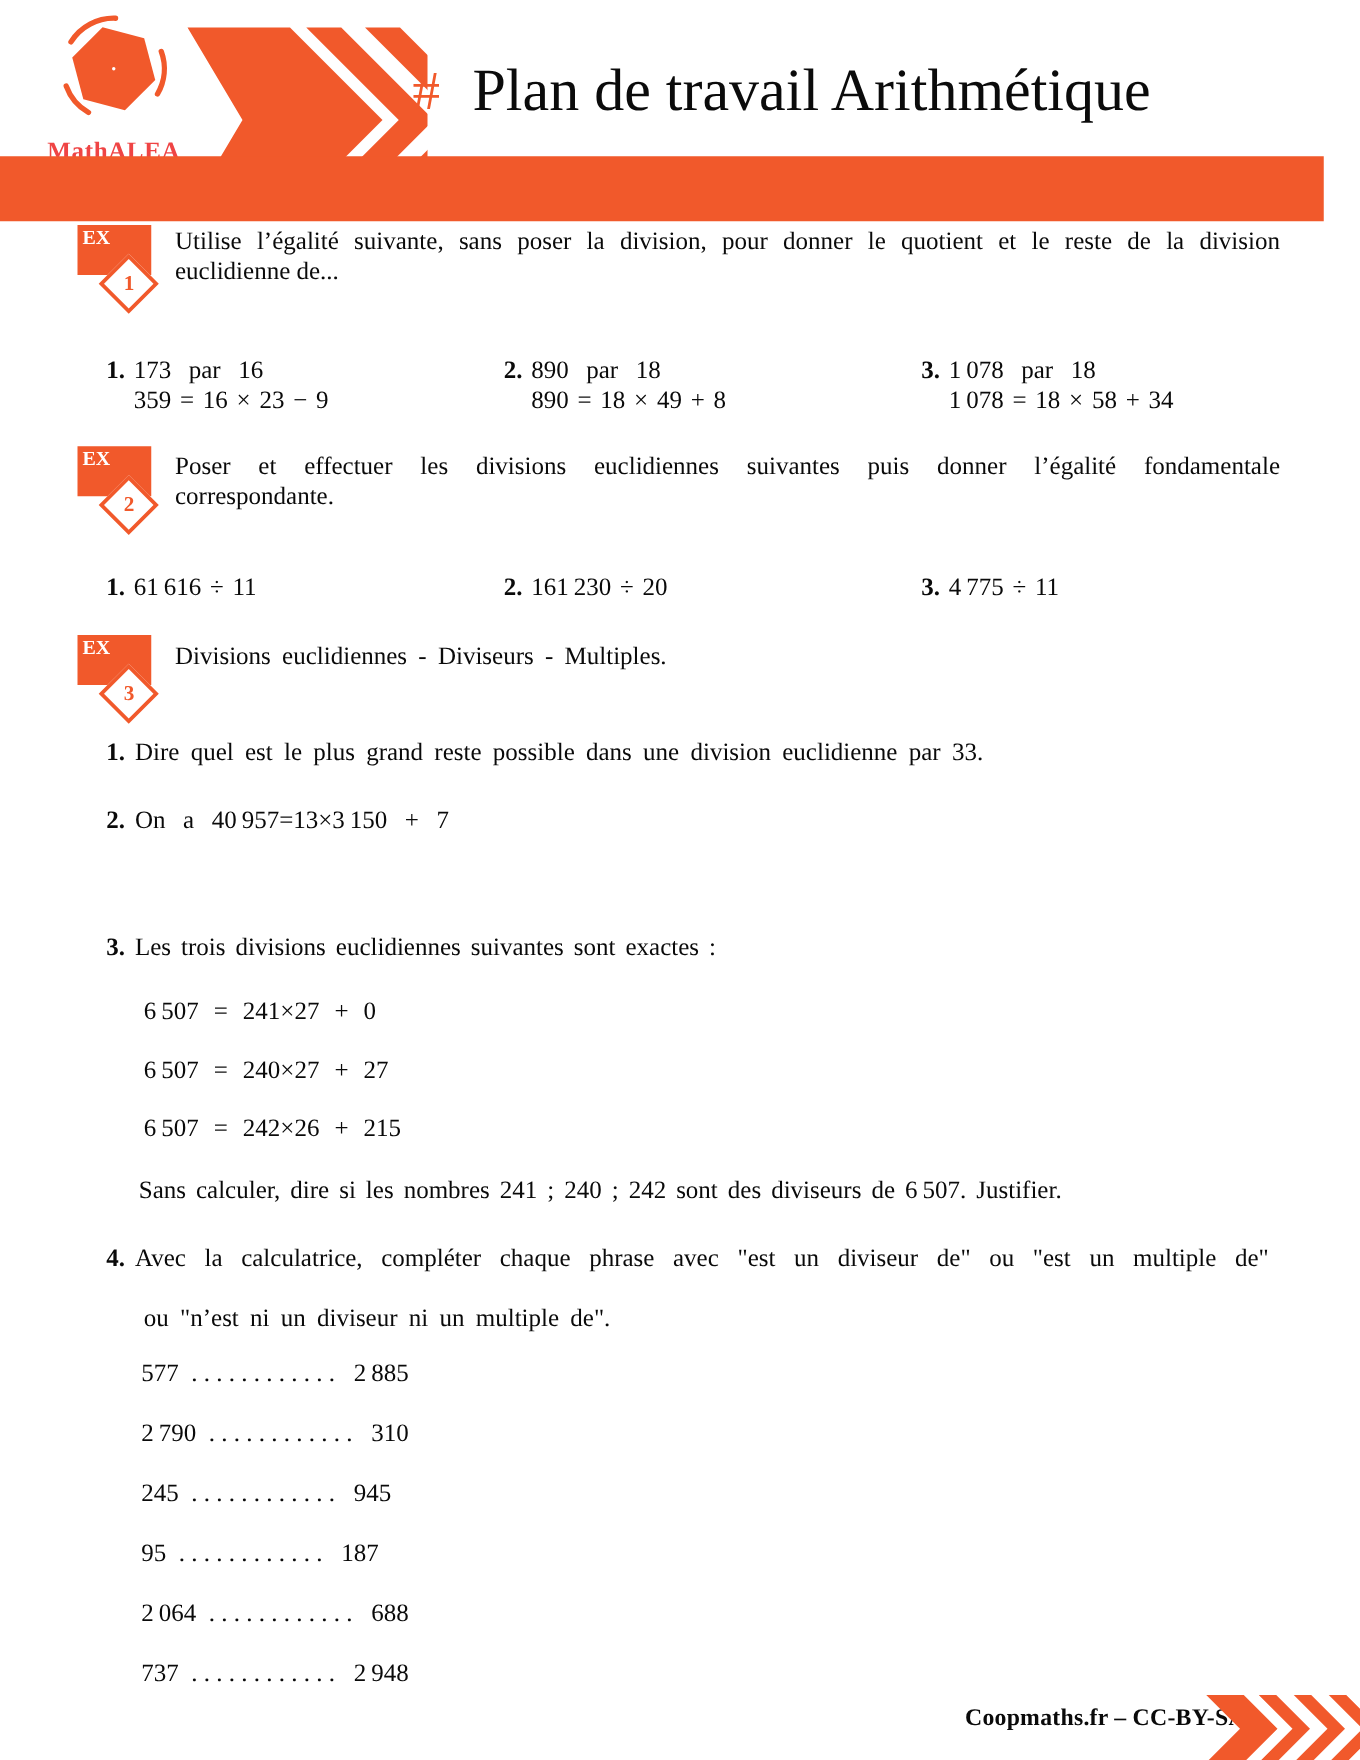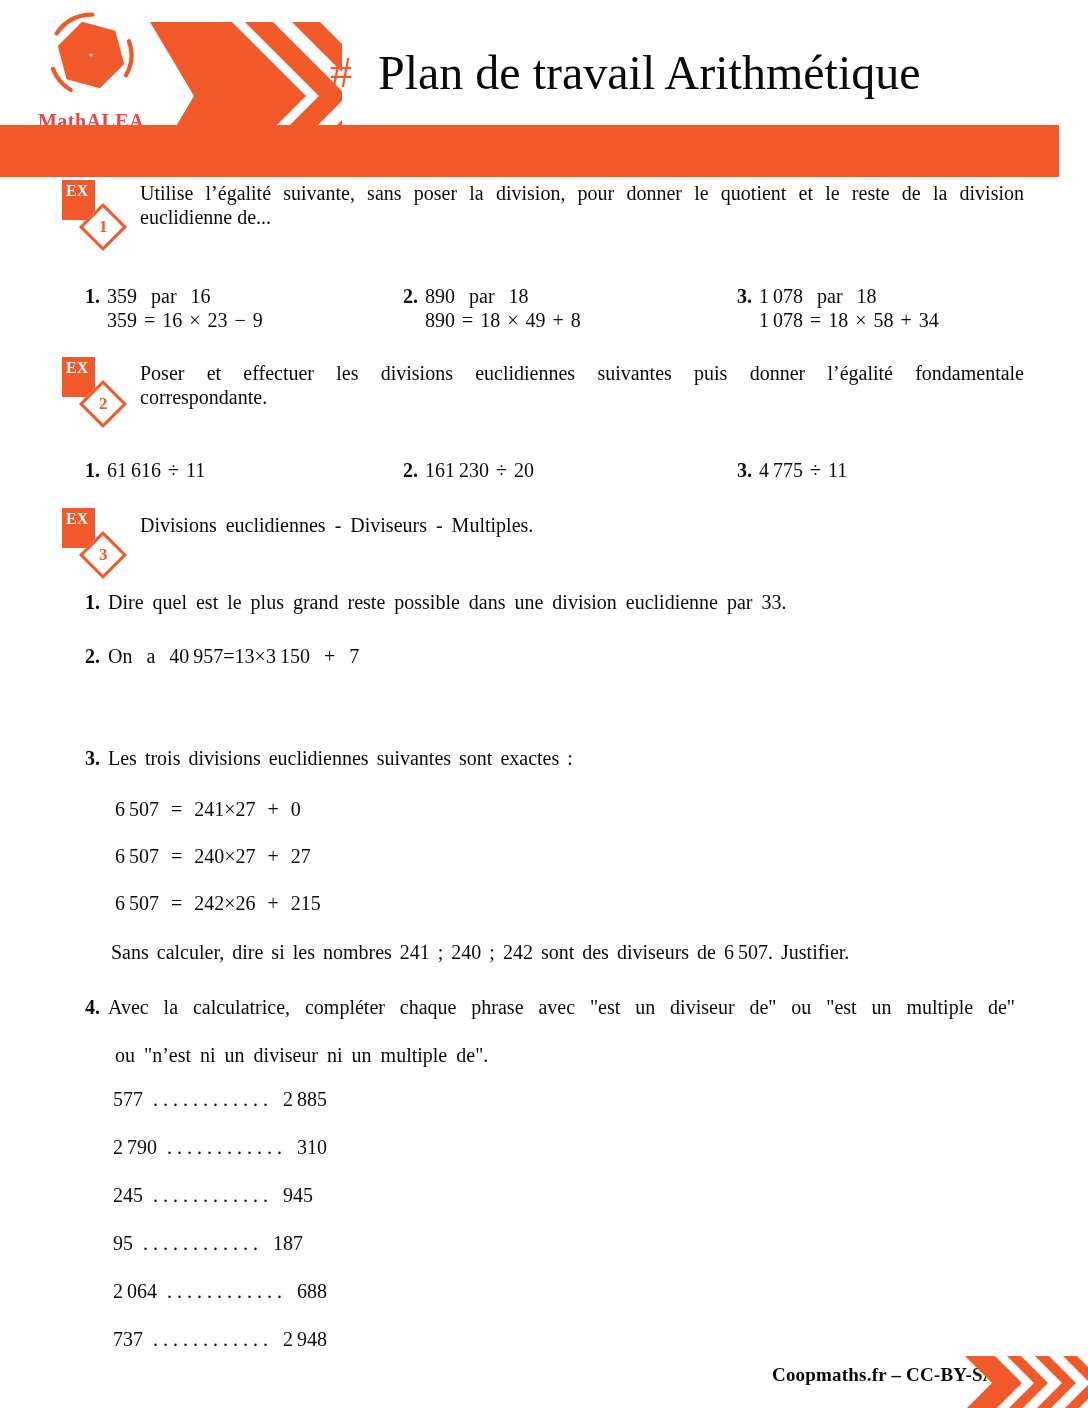--- a/index.html
+++ b/index.html
@@ -13,21 +13,21 @@
   .logo-svg{display:block;margin:0 auto;}
   .logo-text{position:absolute;left:0;top:98px;width:134px;text-align:center;
              font-size:20px;font-weight:bold;letter-spacing:.5px;color:#ef4444;}
   .hdr-chev{left:142px;top:16px;}
   .banner{left:0;top:125px;width:1059px;height:52px;background:var(--accent);}
   .hash{left:330px;top:42px;font-size:44px;line-height:62px;color:var(--accent);}
   .title{left:378px;top:42px;font-size:48px;line-height:62px;color:#0b0b0b;white-space:nowrap;}
 
   
   .ex-badge{width:72px;height:76px;}
-  .ex-sq{position:absolute;left:0;top:0;width:33px;height:40px;background:var(--accent);
+  .ex-sq{position:absolute;left:0;top:0;width:59px;height:40px;background:var(--accent);
          color:#fff;font-weight:bold;font-size:16px;padding:2px 0 0 4px;box-sizing:border-box;}
   .ex-diamond{position:absolute;left:24px;top:30px;width:28px;height:28px;background:#fff;
               border:3px solid var(--accent);transform:rotate(45deg);
               display:flex;align-items:center;justify-content:center;}
   .ex-n{transform:rotate(-45deg);color:var(--accent);font-weight:bold;font-size:17px;}
 
   
   .stmt{width:884px;font-size:20px;line-height:24px;}
   .jl{text-align:justify;text-align-last:justify;}
   .item{display:flex;gap:7px;font-size:20px;line-height:24px;white-space:nowrap;}
@@ -84,21 +84,21 @@
     </div>
   </div>
   <div class="abs stmt" style="left:140px;top:181px">
     <div class="jl">Utilise l’égalité suivante, sans poser la division, pour donner le quotient et le reste de la division</div>
     <div>euclidienne de...</div>
   </div>
 
   <div class="abs item" style="left:85px;top:284px">
     <span class="mk">1.</span>
     <span class="it-lines">
-      <span class="ws9">359 par 16</span>
+      <span class="ws9">173 par 16</span>
       <span class="ws2">359 = 16 × 23 − 9</span>
     </span>
   </div>
   <div class="abs item" style="left:403px;top:284px">
     <span class="mk">2.</span>
     <span class="it-lines">
       <span class="ws9">890 par 18</span>
       <span class="ws2">890 = 18 × 49 + 8</span>
     </span>
   </div>

